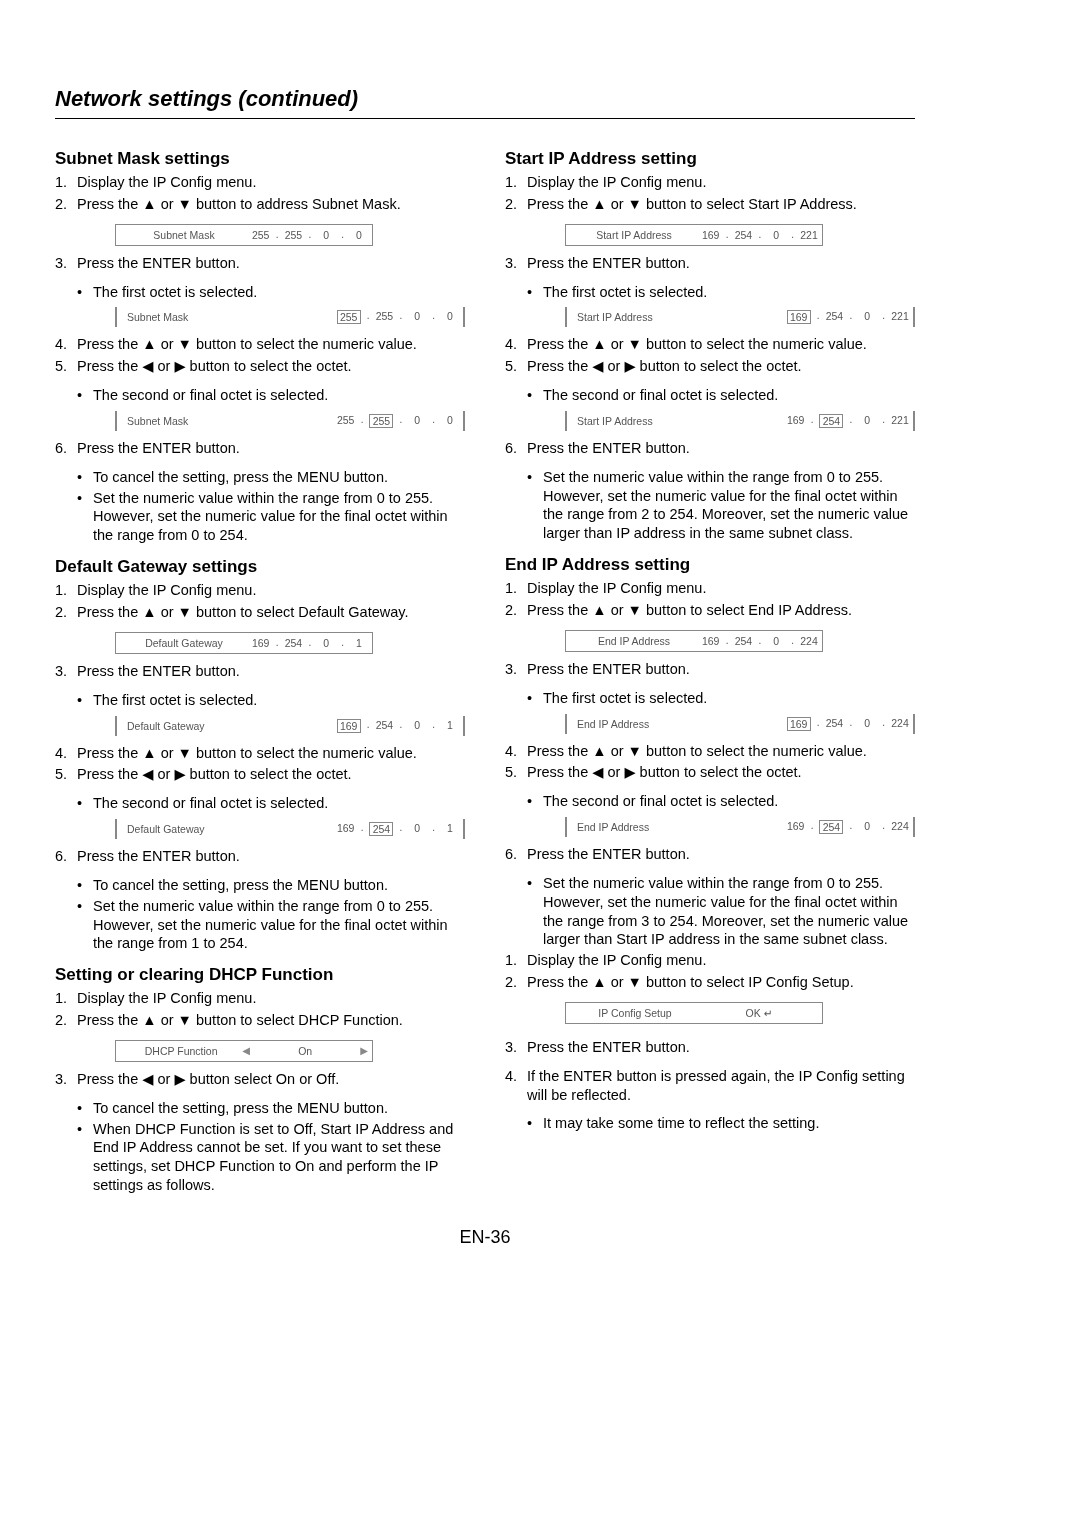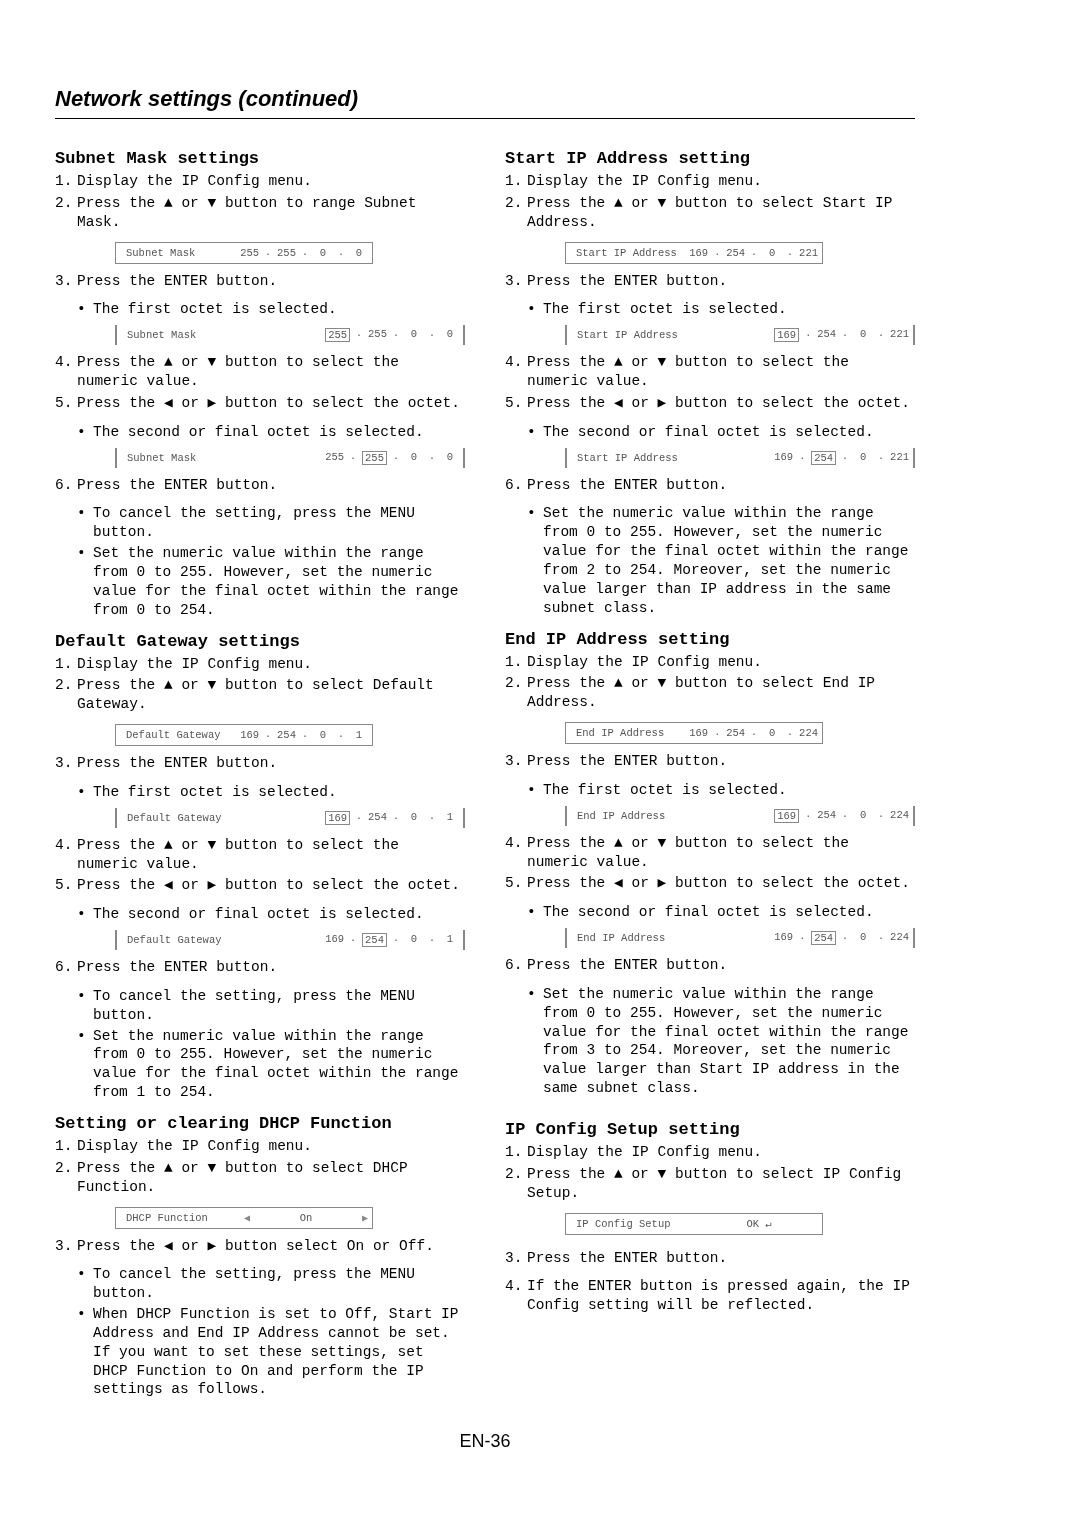--- a/index.html
+++ b/index.html
@@ -17,21 +17,20 @@
     font-weight: bold;
     font-size: 22px;
     border-bottom: 1.5px solid #000;
     padding-bottom: 6px;
     margin-bottom: 18px;
     margin-top: 46px;
   }
   .columns {
     display: flex;
     gap: 40px;
-    font-family: Liberation Mono, monospace;
   }
   .col { width: 50%; }
   .section-title {
     font-weight: bold;
     font-size: 17px;
     margin-top: 12px;
     margin-bottom: 4px;
   }
   ol.steps {
     list-style: none;
@@ -68,20 +67,21 @@
   .osd {
     display: flex;
     align-items: center;
     margin: 6px 0 8px 60px;
     font-size: 10.5px;
     color: #555;
   }
   .osd.wide .label-box, .osd .label-box {
     padding: 2px 6px;
     white-space: nowrap;
+    text-align: center;
   }
   .osd .bar-left {
     width: 2px; height: 20px; background: #888;
     margin-right: 4px;
   }
   .osd .bar-right {
     width: 2px; height: 20px; background: #888;
     margin-left: 4px;
   }
   .osd.framed {
@@ -120,21 +120,21 @@
   <div class="col">
 
     <div class="section-title">Subnet Mask settings</div>
     <ol class="steps">
       <li>
           <span class="num">1.</span>
           <span class="body">Display the IP Config menu.</span>
         </li>
       <li>
           <span class="num">2.</span>
-          <span class="body"><span>Press the </span><span class="tri">▲</span><span> or </span><span class="tri">▼</span><span> button to range Subnet Mask.</span></span>
+          <span class="body"><span>Press the </span><span class="tri">▲</span><span> or </span><span class="tri">▼</span><span> button to address Subnet Mask.</span></span>
         </li>
     </ol>
     <div class="osd framed">
       <span class="label-box">Subnet Mask</span>
       <span class="ip-group">
           <span class="oct">255</span>
           <span class="dot">.</span>
           <span class="oct">255</span>
           <span class="dot">.</span>
           <span class="oct">0</span>
@@ -477,21 +477,20 @@
     <ol class="steps">
       <li>
           <span class="num">6.</span>
           <span class="body">Press the ENTER button.</span>
         </li>
     </ol>
     <ul class="sub">
         <li>Set the numeric value within the range from 0 to 255. However, set the numeric value for the final octet within the range from 3 to 254. Moreover, set the numeric value larger than Start IP address in the same subnet class.</li>
       </ul>
 
-    <div class="section-title" style="margin-top:22px;">IP Config Setup setting</div>
     <ol class="steps">
       <li>
           <span class="num">1.</span>
           <span class="body">Display the IP Config menu.</span>
         </li>
       <li>
           <span class="num">2.</span>
           <span class="body"><span>Press the </span><span class="tri">▲</span><span> or </span><span class="tri">▼</span><span> button to select IP Config Setup.</span></span>
         </li>
     </ol>
@@ -504,16 +503,19 @@
           <span class="num">3.</span>
           <span class="body">Press the ENTER button.</span>
         </li>
     </ol>
     <ol class="steps">
       <li>
           <span class="num">4.</span>
           <span class="body">If the ENTER button is pressed again, the IP Config setting will be reflected.</span>
         </li>
     </ol>
+    <ul class="sub">
+        <li>It may take some time to reflect the setting.</li>
+      </ul>
   </div>
 </div>
 
 <div class="footer">EN-36</div>
 
 </body></html>

